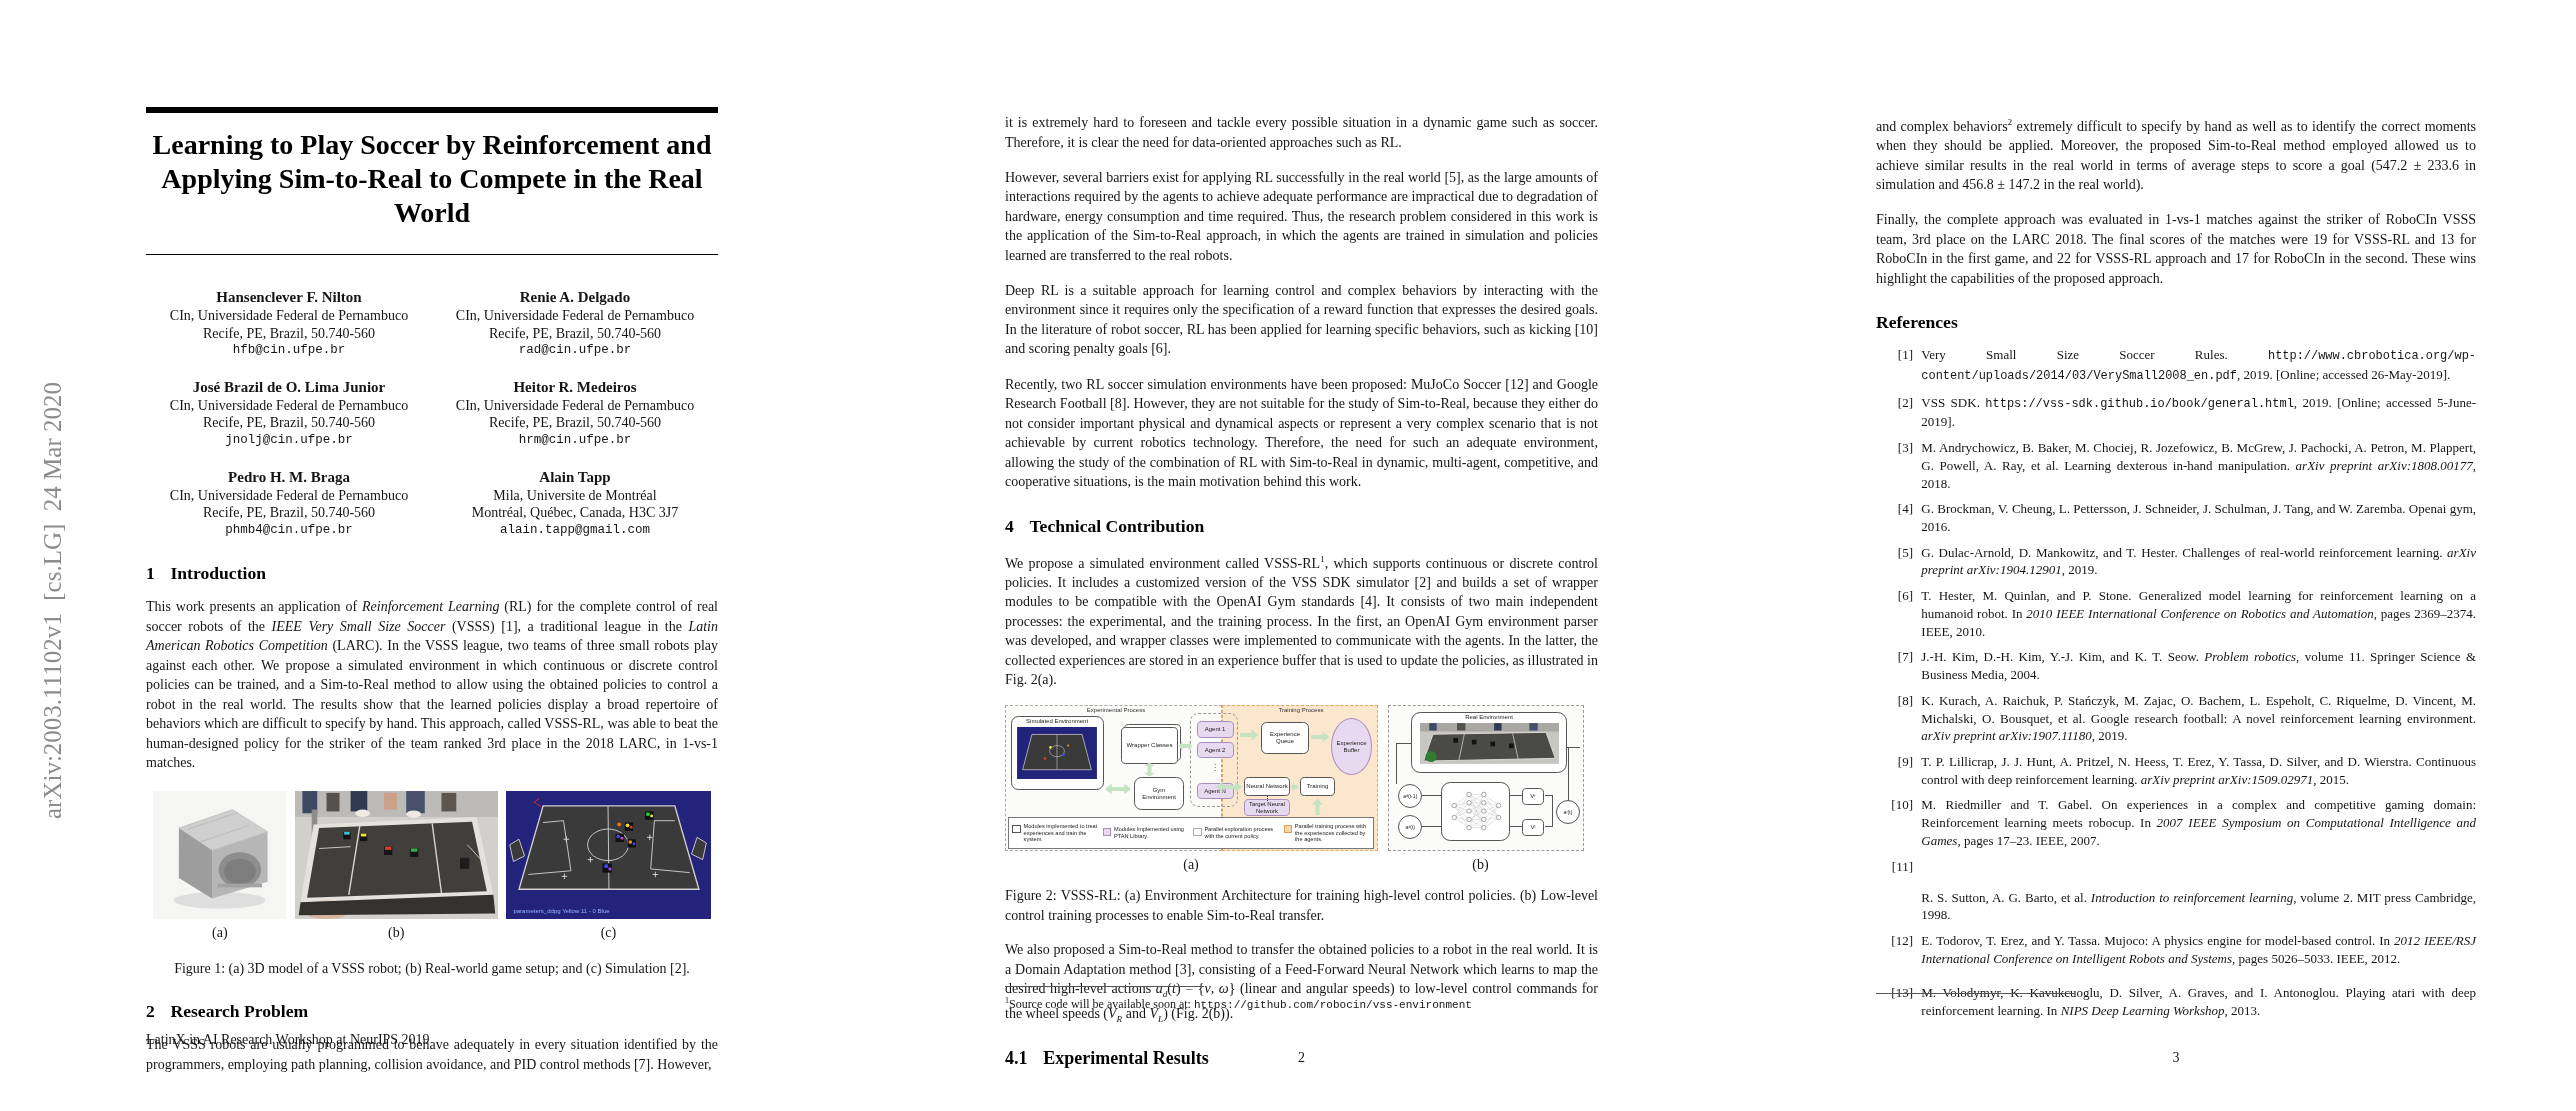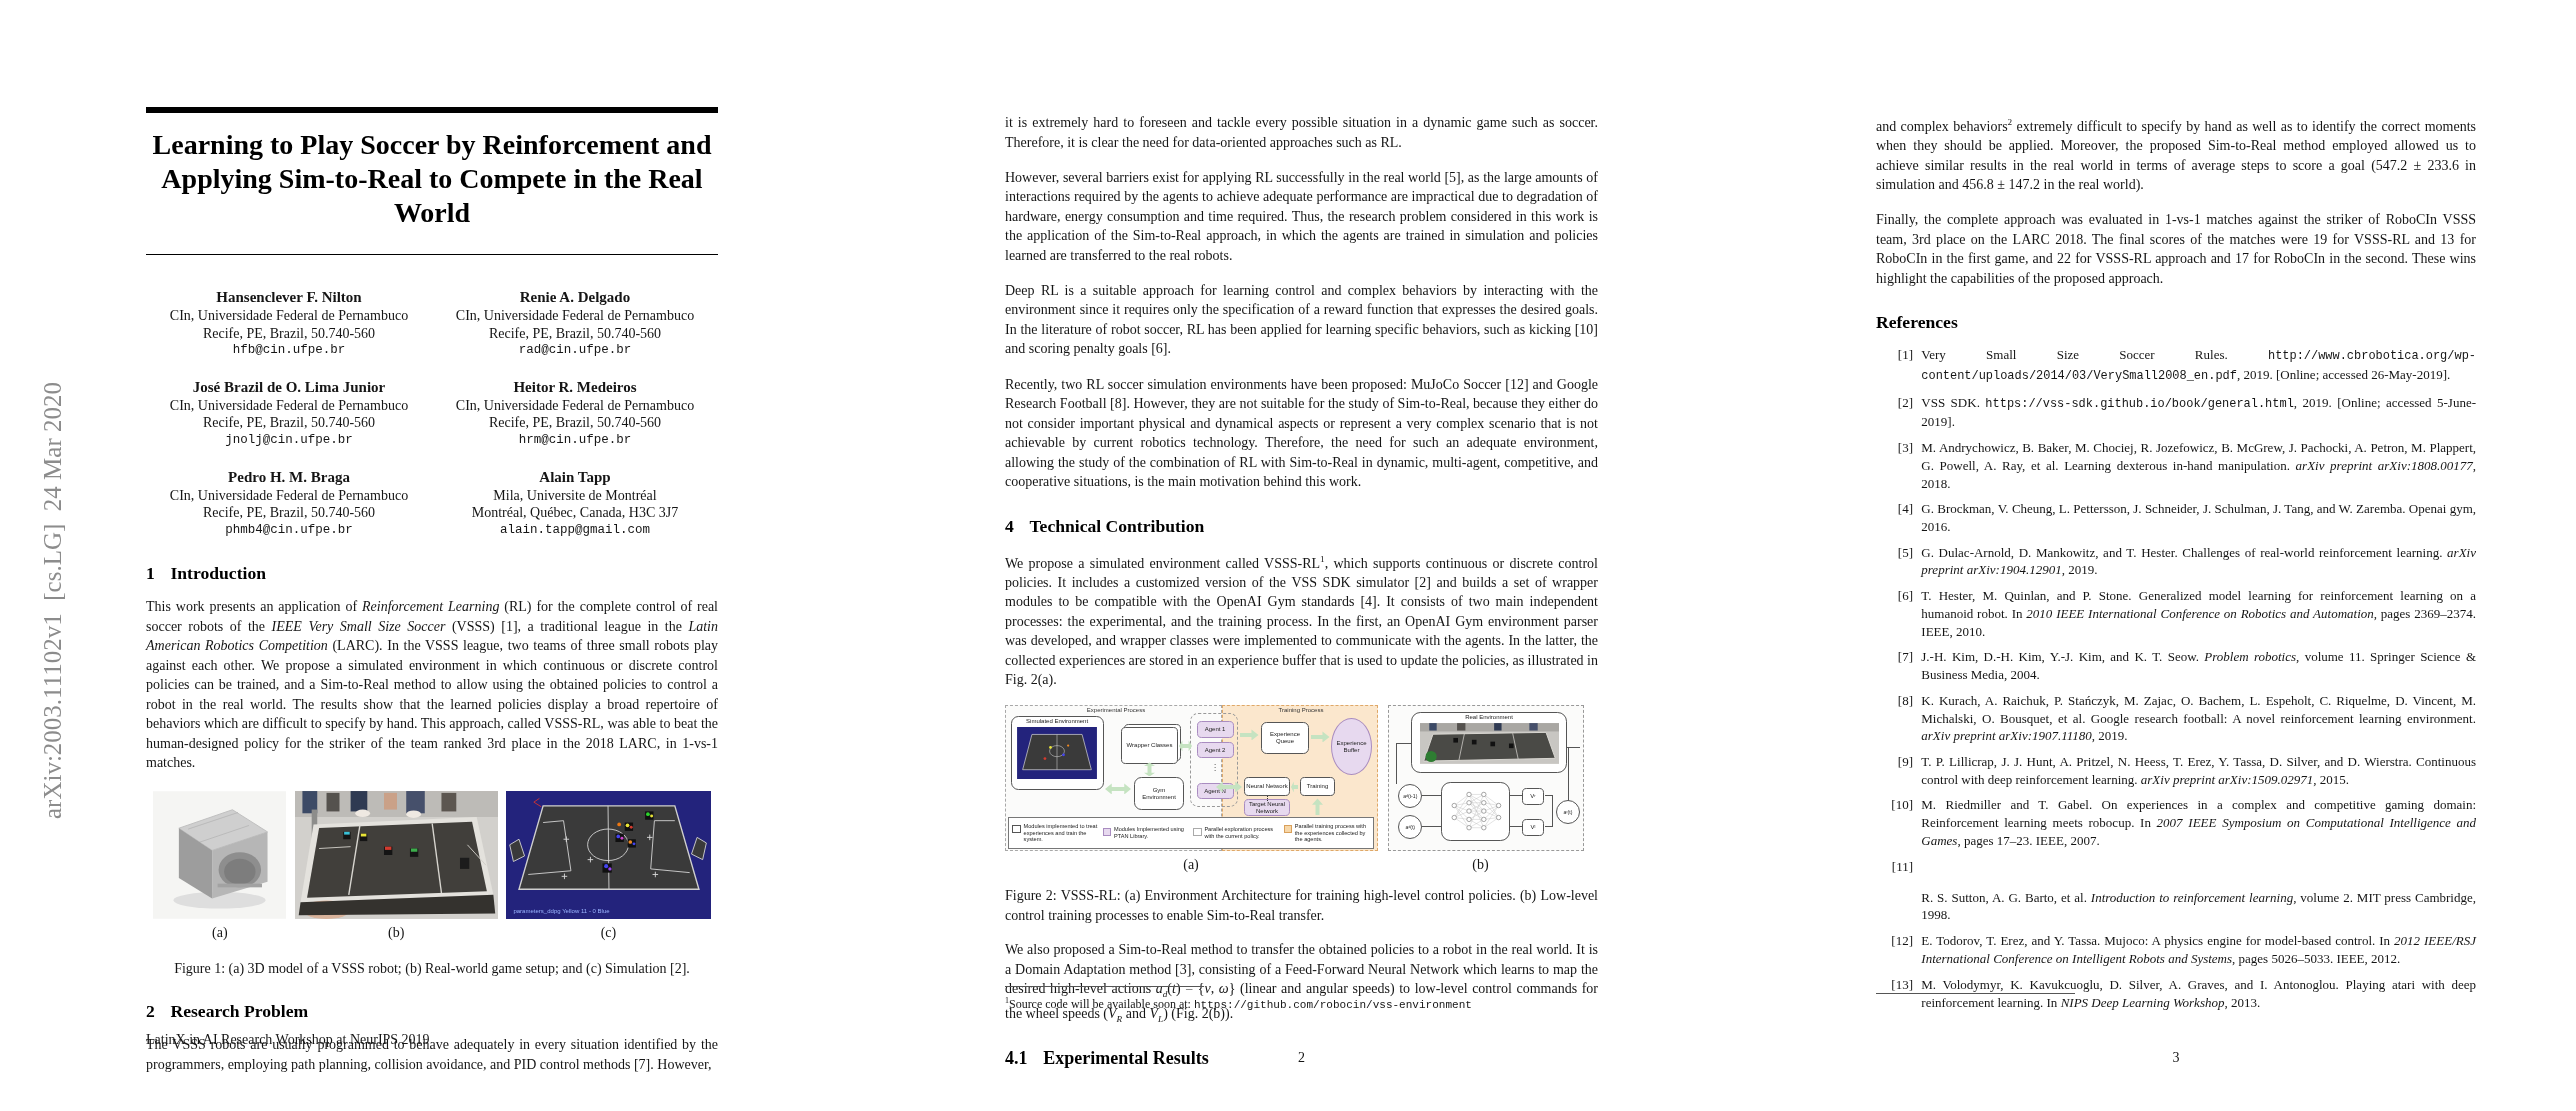--- a/index.html
+++ b/index.html
@@ -437,21 +437,21 @@
         <span style="text-align:justify;">T. P. Lillicrap, J. J. Hunt, A. Pritzel, N. Heess, T. Erez, Y. Tassa, D. Silver, and D. Wierstra. Continuous control with deep reinforcement learning. <i>arXiv preprint arXiv:1509.02971</i>, 2015.</span>
       </li>
     <li style="display:flex;margin-bottom:8.3px;">
         <span style="flex:none;width:37px;text-align:right;padding-right:8.3px;">[10]</span>
         <span style="text-align:justify;">M. Riedmiller and T. Gabel. On experiences in a complex and competitive gaming domain: Reinforcement learning meets robocup. In <i>2007 IEEE Symposium on Computational Intelligence and Games</i>, pages 17–23. IEEE, 2007.</span>
       </li>
     <li style="display:flex;margin-bottom:8.3px;">
         <span style="flex:none;width:37px;text-align:right;padding-right:8.3px;">[11]</span>
         <span style="text-align:justify;margin-top:31px;">R. S. Sutton, A. G. Barto, et al. <i>Introduction to reinforcement learning</i>, volume 2. MIT press Cambridge, 1998.</span>
       </li>
-    <li style="display:flex;margin-bottom:9px;justify-content:space-between;">
+    <li style="display:flex;margin-bottom:17px;justify-content:space-between;">
         <span style="flex:none;width:37px;text-align:right;padding-right:8.3px;">[12]</span>
         <span style="text-align:justify;">E. Todorov, T. Erez, and Y. Tassa. Mujoco: A physics engine for model-based control. In <i>2012 IEEE/RSJ International Conference on Intelligent Robots and Systems</i>, pages 5026–5033. IEEE, 2012.</span>
       </li>
     <li style="display:flex;margin-bottom:22px;justify-content:space-between;">
         <span style="flex:none;width:37px;text-align:right;padding-right:8.3px;">[13]</span>
         <span style="text-align:justify;">M. Volodymyr, K. Kavukcuoglu, D. Silver, A. Graves, and I. Antonoglou. Playing atari with deep reinforcement learning. In <i>NIPS Deep Learning Workshop</i>, 2013.</span>
       </li>
   </ol>
 
   <div class="footnote" style="top:993px">

